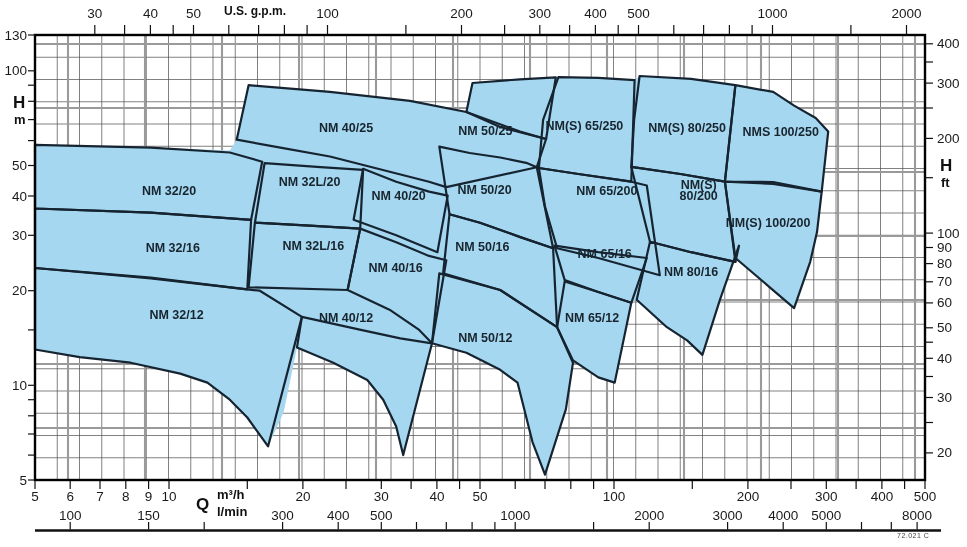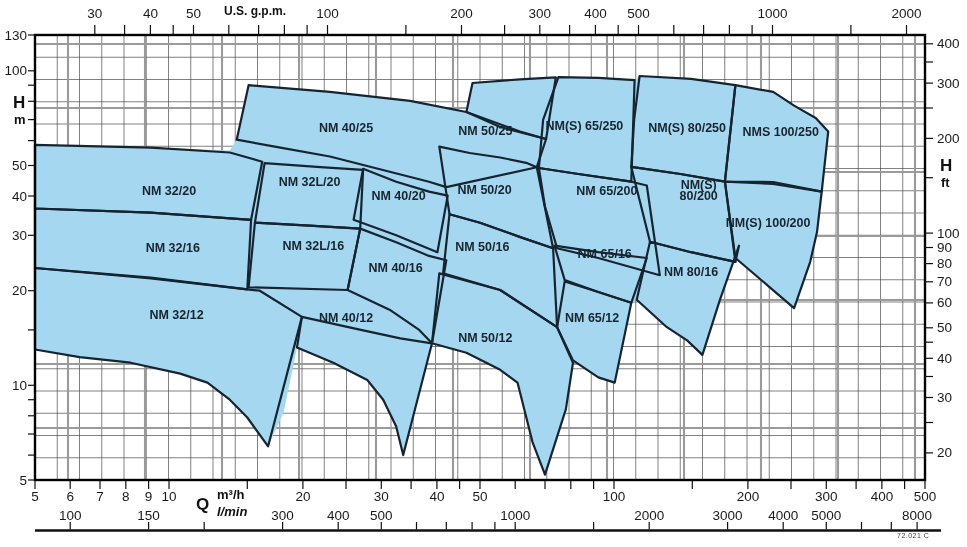--- a/index.html
+++ b/index.html
@@ -6,21 +6,21 @@
   #stage{position:relative;width:967px;height:547px;background:#ffffff;
          font-family:"Liberation Sans", sans-serif;overflow:hidden;}
   #chart-svg{position:absolute;left:0;top:0;}
   .overlay{position:absolute;color:#111;white-space:nowrap;}
   .ax-title{font-size:12px;font-weight:700;}
   .ax-sym{font-weight:700;font-size:17px;}
   .ax-unit{font-size:13px;font-weight:700;}
   #us-gpm{left:224px;top:4px;}
   #q-sym{left:196px;top:495px;}
   #q-m3h{left:217px;top:487px;text-align:center;}
-  #q-lmin{left:217px;top:504px;font-style:italic;}
+  #q-lmin{left:217px;top:504px;}
   #h-left-sym{left:13px;top:93px;}
   #h-left-unit{left:14px;top:112px;}
   #h-right-sym{left:940px;top:156px;}
   #h-right-unit{left:941px;top:175px;}
   #footnote{left:897px;top:532px;font-size:7px;color:#444;letter-spacing:.5px;}
 </style>
 </head>
 <body>
 
 <div id="stage">

